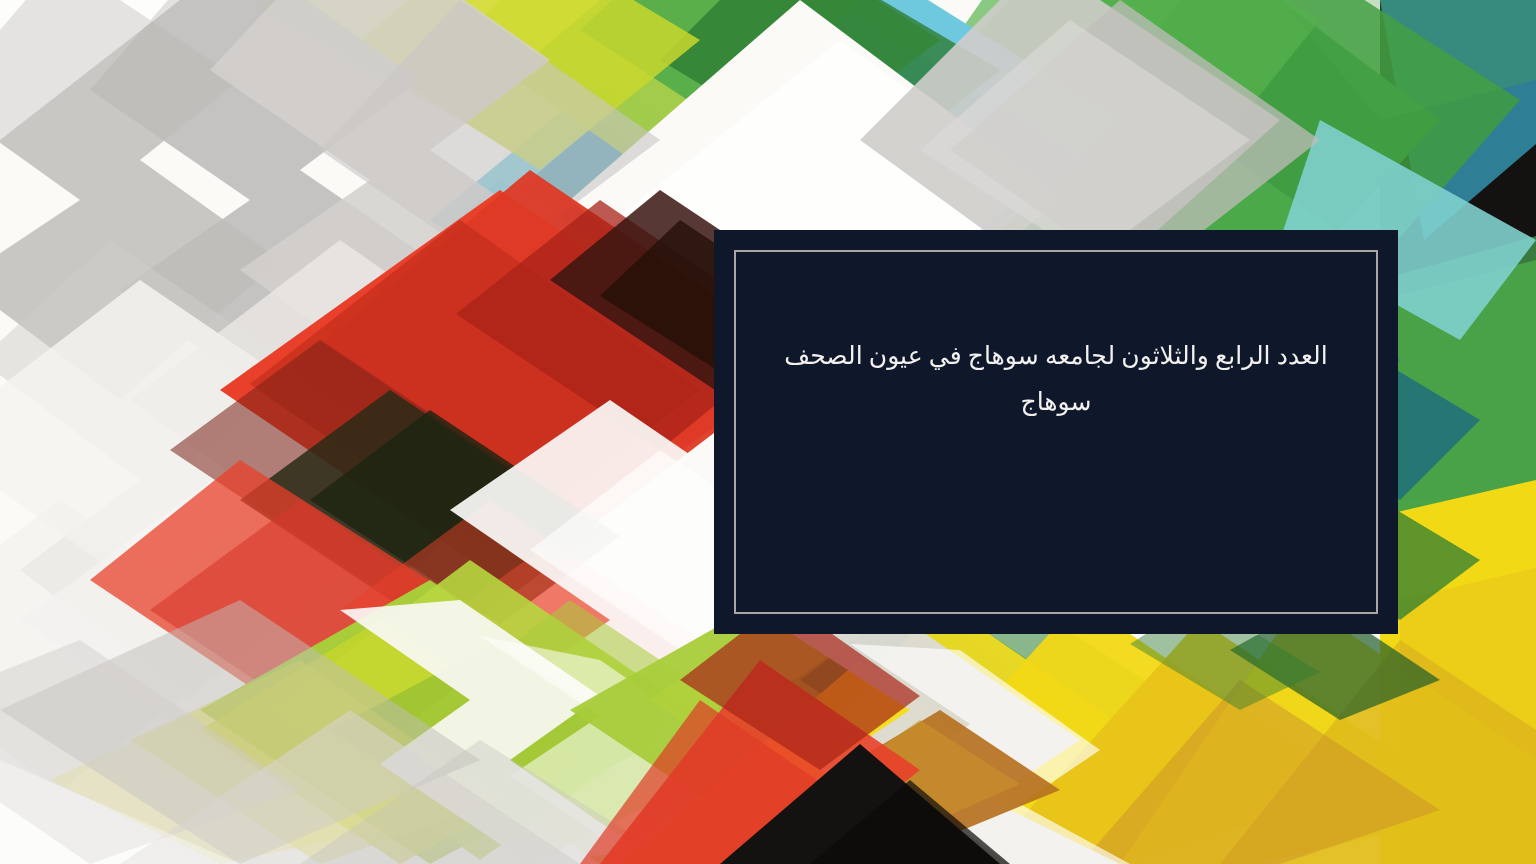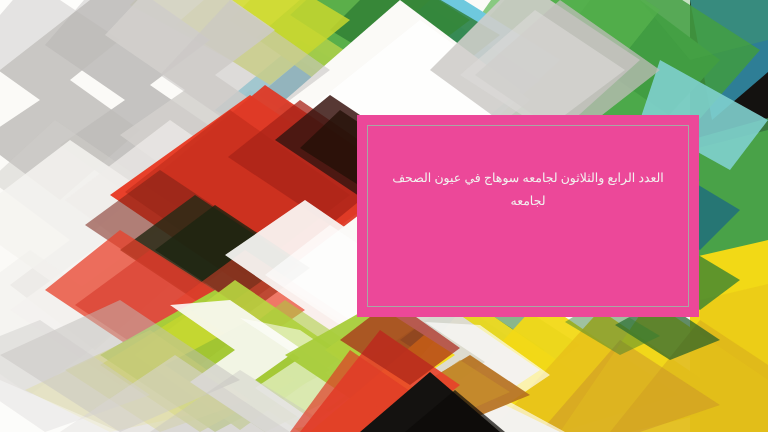--- a/index.html
+++ b/index.html
@@ -25,21 +25,21 @@
   }
   #bg-art svg { display: block; }
 
   
   #title-card {
     position: absolute;
     left: 357px;
     top: 115px;
     width: 342px;
     height: 202px;
-    background: #ec4899;
+    background: #0f172a;
     box-sizing: border-box;
   }
   #title-card-border {
     position: absolute;
     left: 10px;
     top: 10px;
     right: 10px;
     bottom: 10px;
     border: 1px solid #A9A7A4;
     box-sizing: border-box;
@@ -193,17 +193,17 @@
         <polygon points="640,0 768,0 768,40 690,60" fill="#4CA94A" opacity="0.3"></polygon>
       </g>
     </svg>
   </div>
 
   <div id="title-card">
     <div id="title-card-border"></div>
     <div id="title-text">
       <span>العدد الرابع والثلاثون لجامعه سوهاج في عيون الصحف</span>
       <br>
-      <span>لجامعه</span>
+      <span>سوهاج</span>
     </div>
   </div>
 
 </div>
 
 </body></html>

